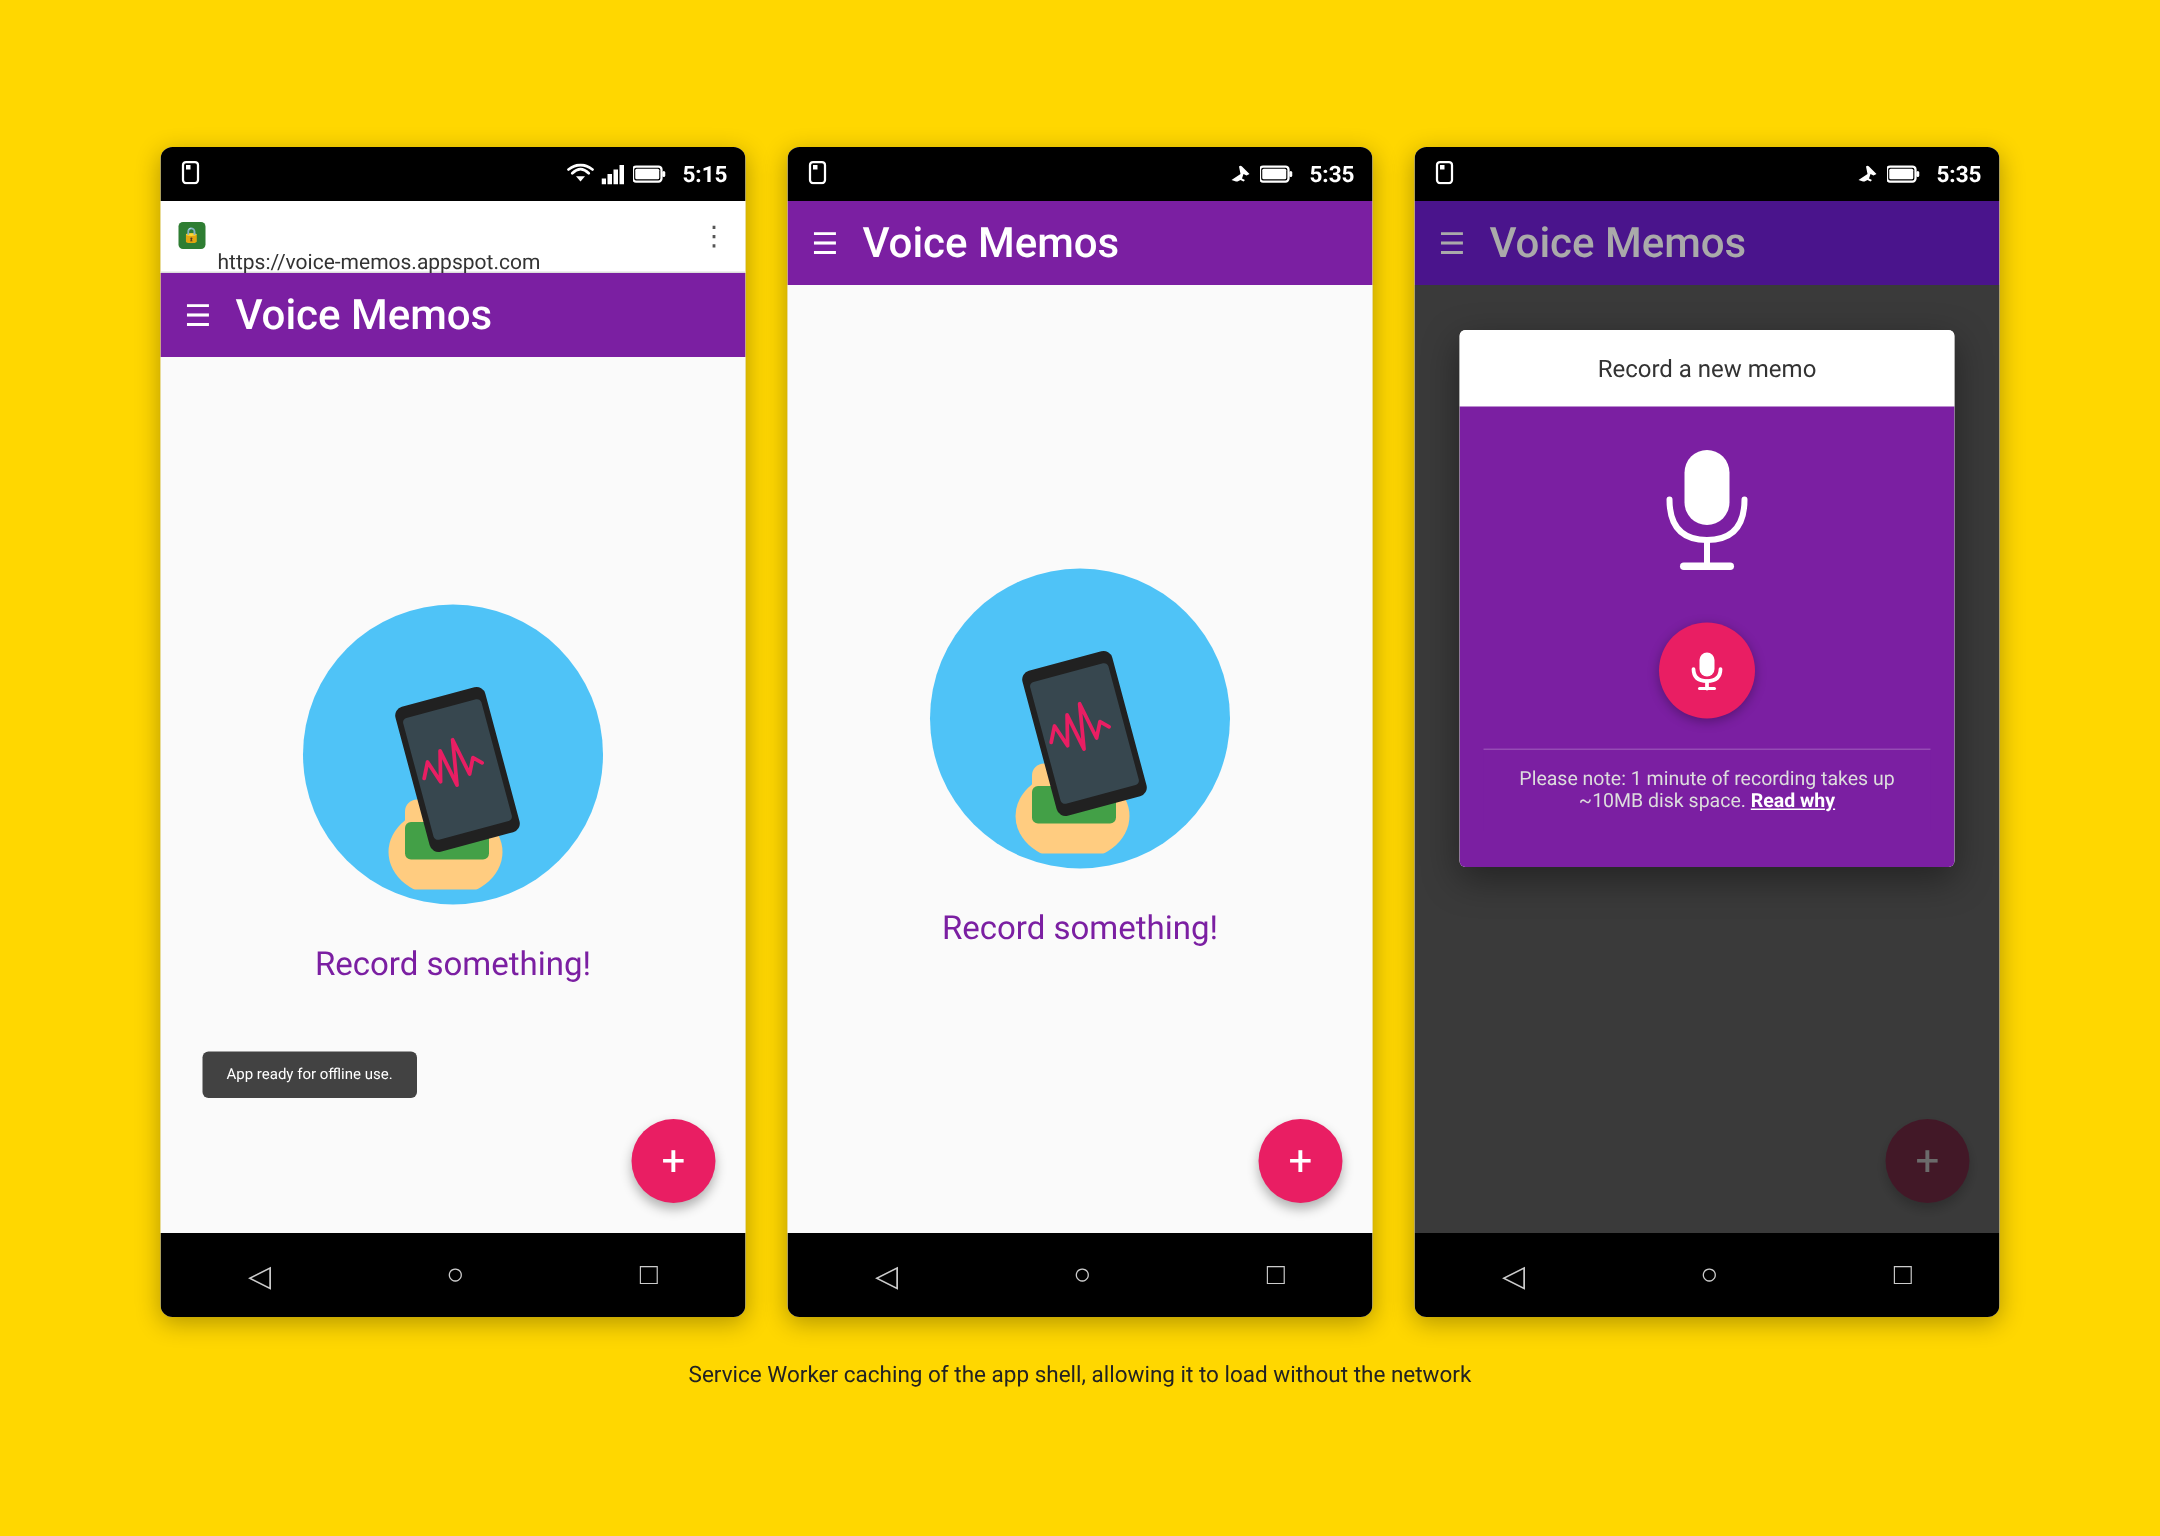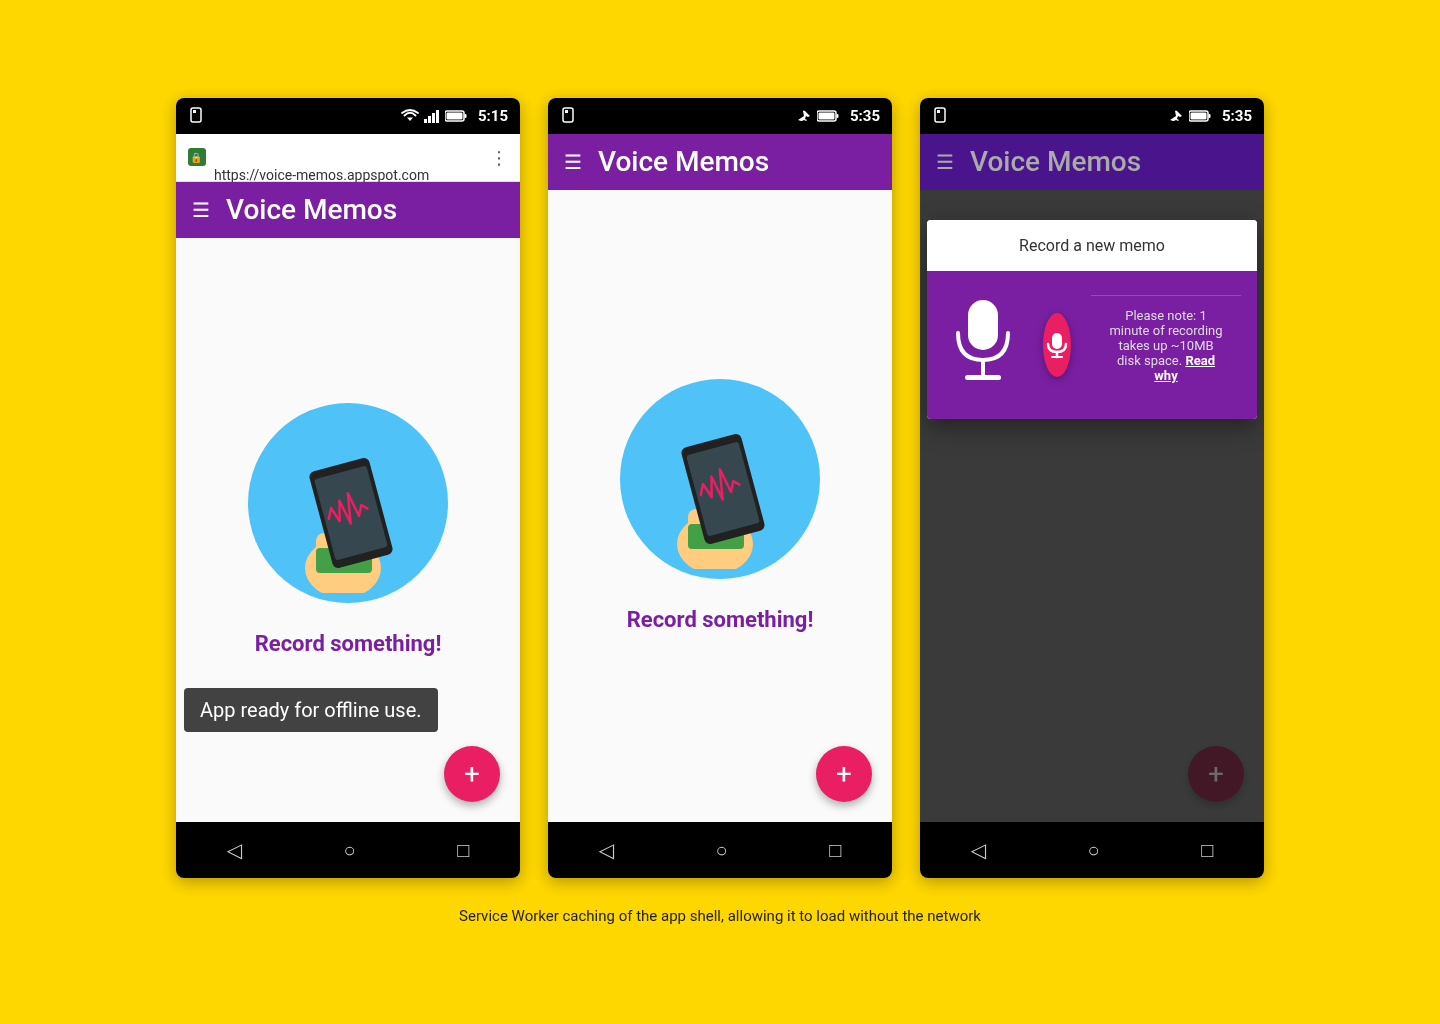--- a/index.html
+++ b/index.html
@@ -17,21 +17,21 @@
 
     .phones-container {
       display: flex;
       flex-direction: row;
       gap: 28px;
       align-items: flex-start;
       margin-bottom: 28px;
     }
 
     .phone {
-      width: 344px;
+      width: 390px;
       height: 780px;
       background: #f0f0f0;
       border-radius: 8px;
       overflow: hidden;
       display: flex;
       flex-direction: column;
       box-shadow: 0 4px 16px rgba(0,0,0,0.3);
       position: relative;
     }
 
@@ -150,21 +150,21 @@
       justify-content: center;
       margin-bottom: 28px;
       overflow: hidden;
       position: relative;
     }
 
     
     .record-label {
       color: #7b1fa2;
       font-size: 22px;
-      font-weight: 700;
+      font-weight: 400;
     }
 
     
     .fab {
       position: absolute;
       bottom: 20px;
       right: 20px;
       width: 56px;
       height: 56px;
       background: #e91e63;
@@ -175,26 +175,26 @@
       color: #fff;
       font-size: 28px;
       box-shadow: 0 4px 8px rgba(0,0,0,0.3);
       cursor: pointer;
     }
 
     
     .toast {
       position: absolute;
       bottom: 90px;
-      left: 8px;
+      left: 28px;
       background: #424242;
       color: #fff;
       padding: 10px 16px;
       border-radius: 4px;
-      font-size: 20px;
+      font-size: 10px;
       z-index: 10;
     }
 
     
     .nav-bar {
       background: #000;
       height: 56px;
       display: flex;
       align-items: center;
       justify-content: space-around;
@@ -236,21 +236,21 @@
       padding: 16px;
       text-align: center;
       font-size: 16px;
       color: #333;
       border-bottom: none;
     }
     .record-dialog-body {
       background: #7b1fa2;
       padding: 24px 16px;
       display: flex;
-      flex-direction: row;
+      flex-direction: column;
       align-items: center;
       gap: 20px;
     }
     .mic-large {
       display: flex;
       flex-direction: column;
       align-items: center;
     }
     .mic-svg {
       width: 80px;

